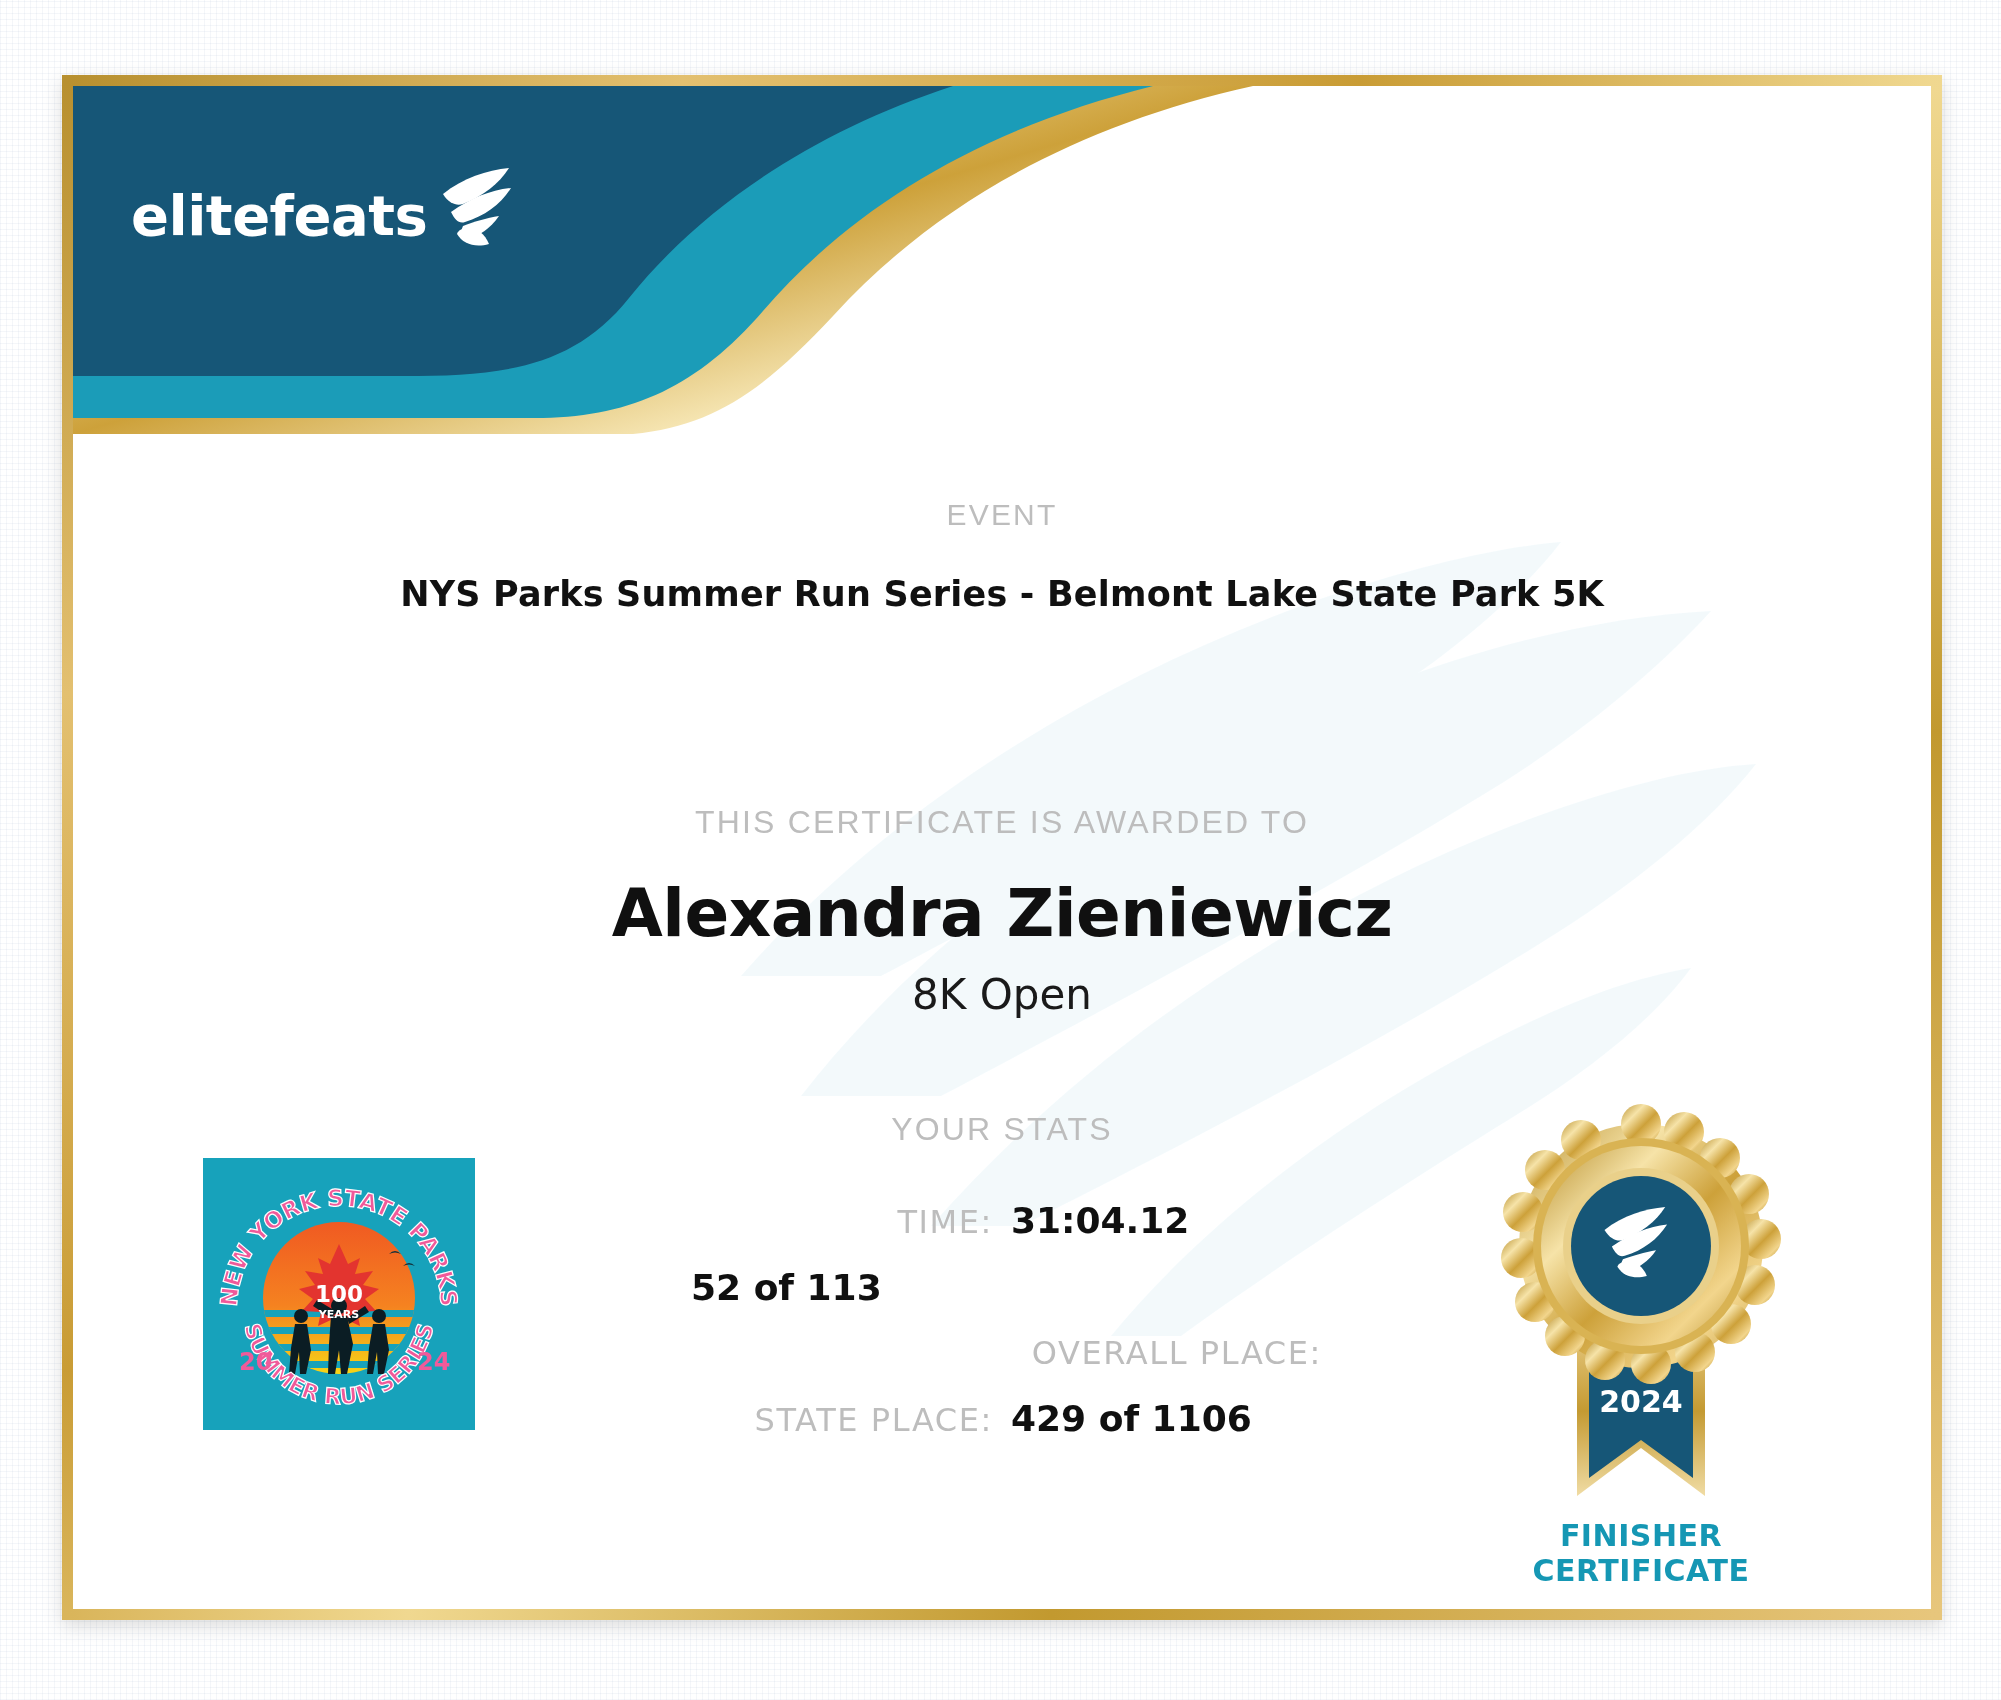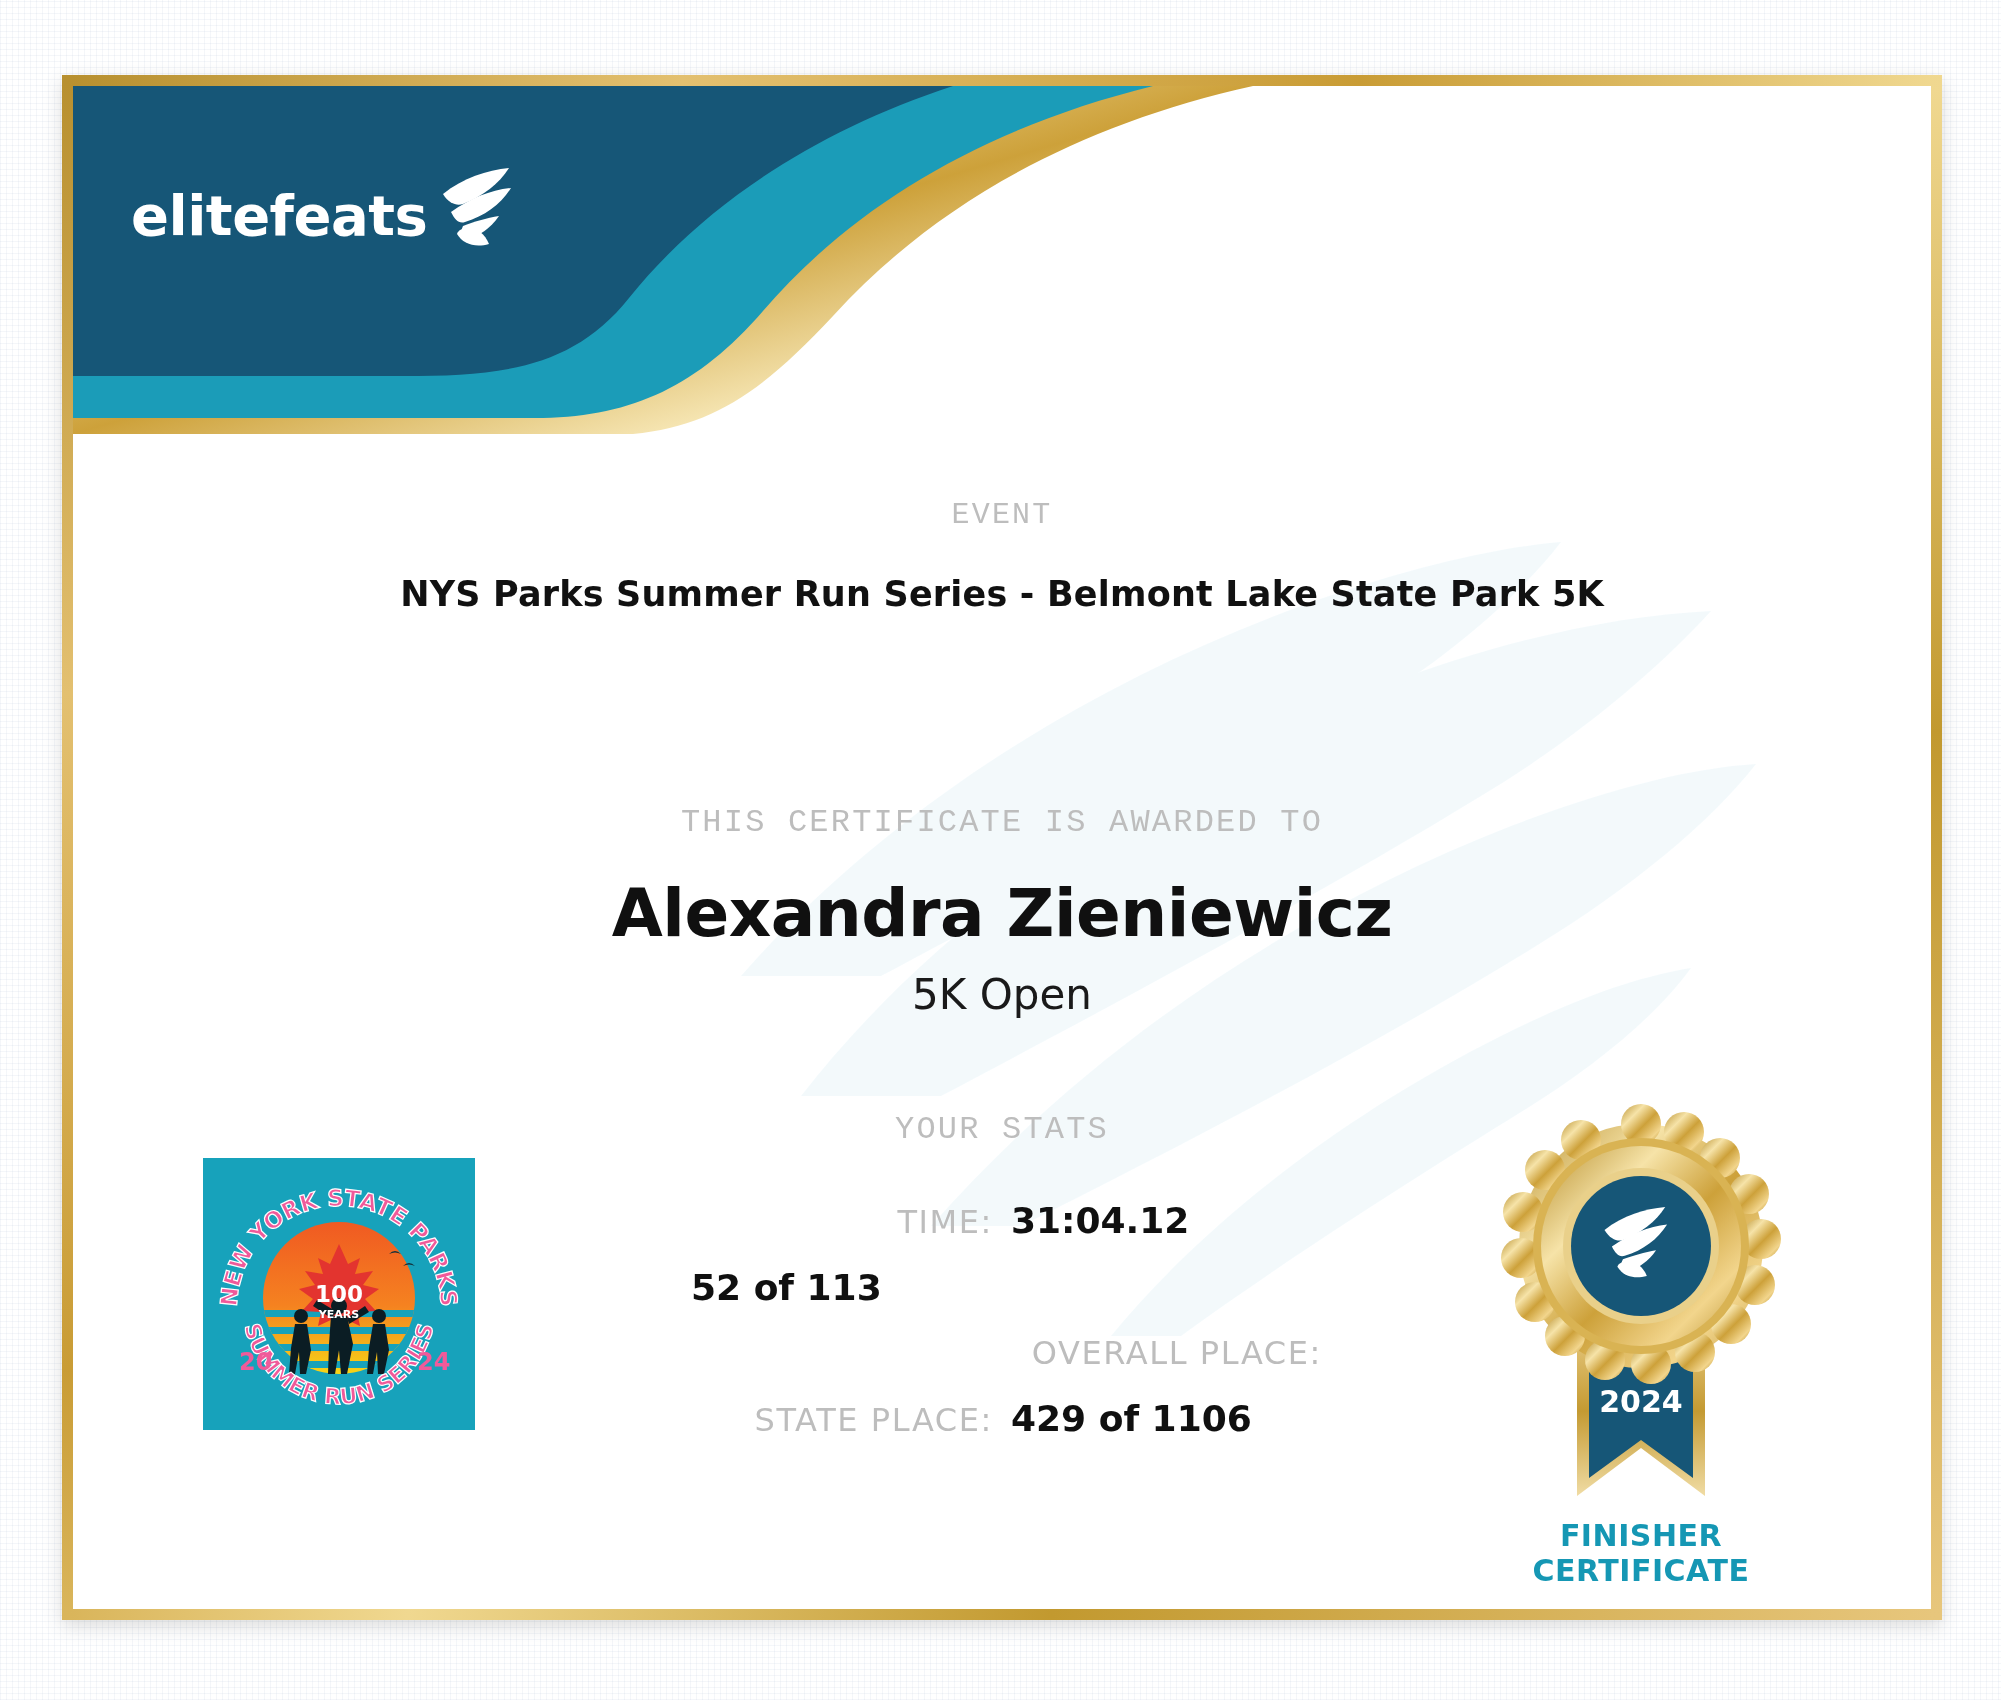--- a/index.html
+++ b/index.html
@@ -84,21 +84,21 @@
     left: 0;
     top: 360px;
     width: 1858px;
   }
   .label {
     text-align: center;
     color: #bdbdbd;
     font-size: 30px;
     letter-spacing: 2.2px;
     font-weight: 500;
-    font-family: Liberation Mono, monospace;
+    font-family: Liberation Sans, sans-serif;
   }
   .event-label { margin-top: 52px; }
   .event-name {
     text-align: center;
     margin-top: 42px;
     color: #111111;
     font-size: 35px;
     font-weight: 700;
     letter-spacing: 0.2px;
     font-family: "DejaVu Sans", sans-serif;
@@ -235,21 +235,21 @@
         </svg>
       </div>
     </div>
 
     <div class="content">
       <div class="label event-label">EVENT</div>
       <div class="event-name">NYS Parks Summer Run Series - Belmont Lake State Park 5K</div>
 
       <div class="label awarded-label">THIS CERTIFICATE IS AWARDED TO</div>
       <div class="recipient">Alexandra Zieniewicz</div>
-      <div class="division">5K Open</div>
+      <div class="division">8K Open</div>
 
       <div class="label stats-label">YOUR STATS</div>
 
       <div class="stats">
         <div class="stat-row">
           <div class="stat-key">TIME:</div>
           <div class="stat-val">31:04.12</div>
         </div>
         <div class="stat-row">
           <div class="stat-val">52 of 113</div>

